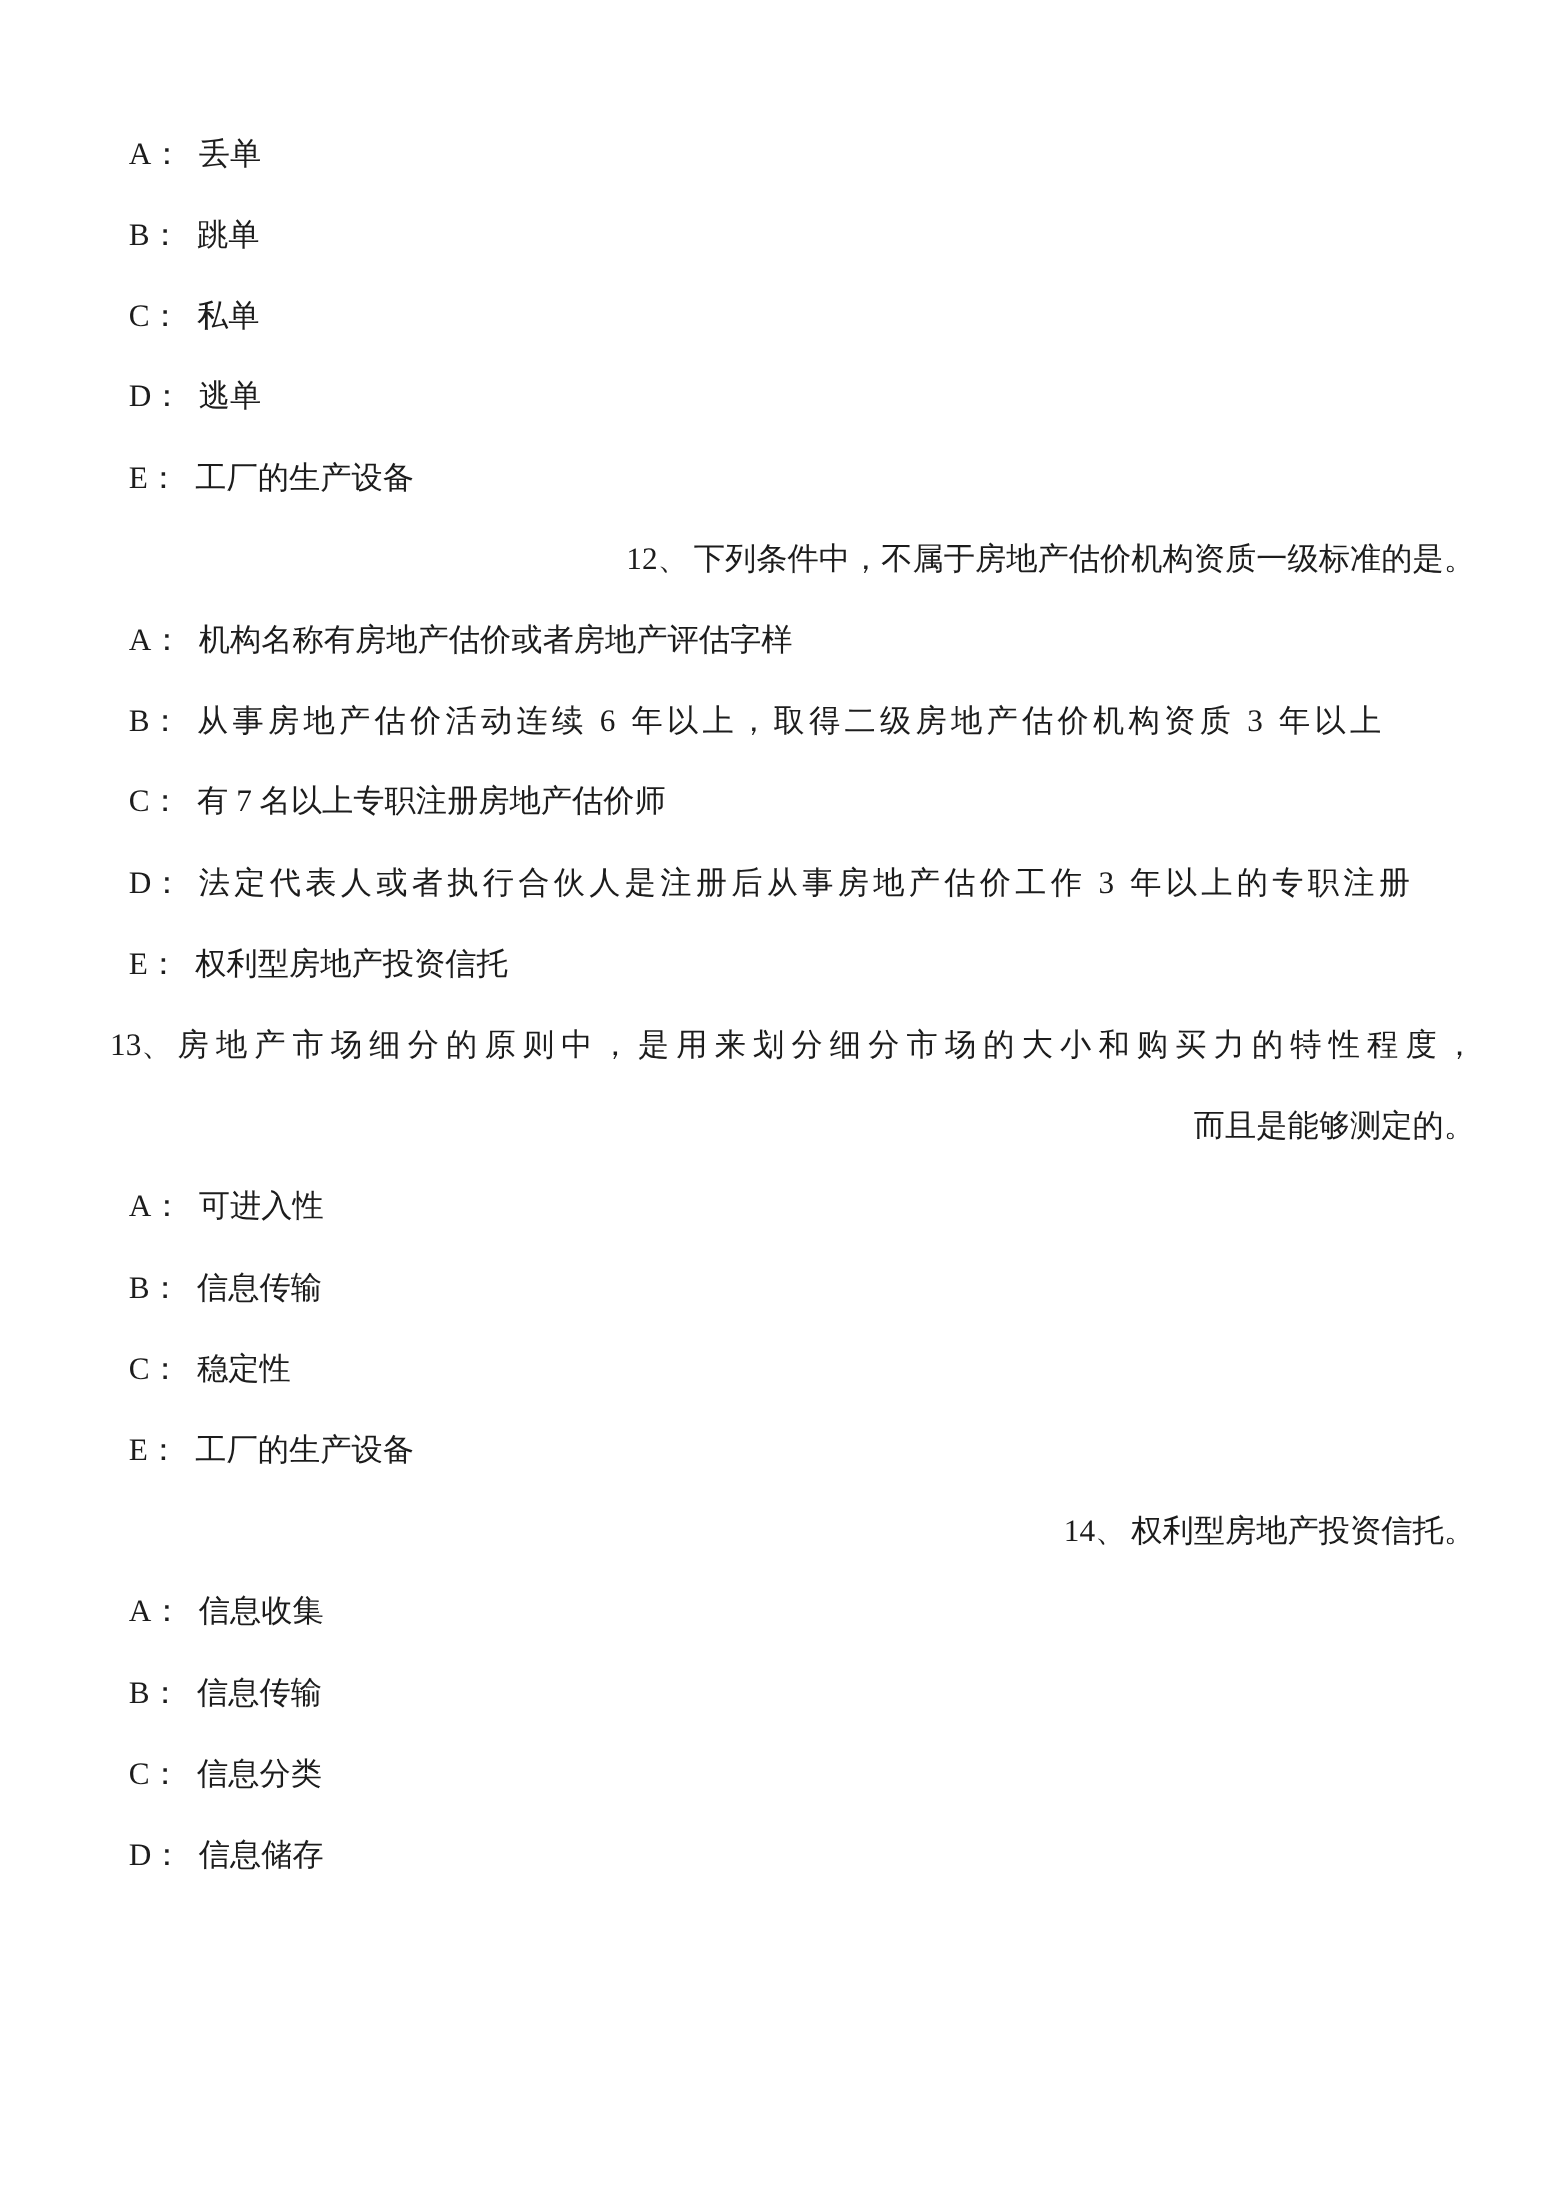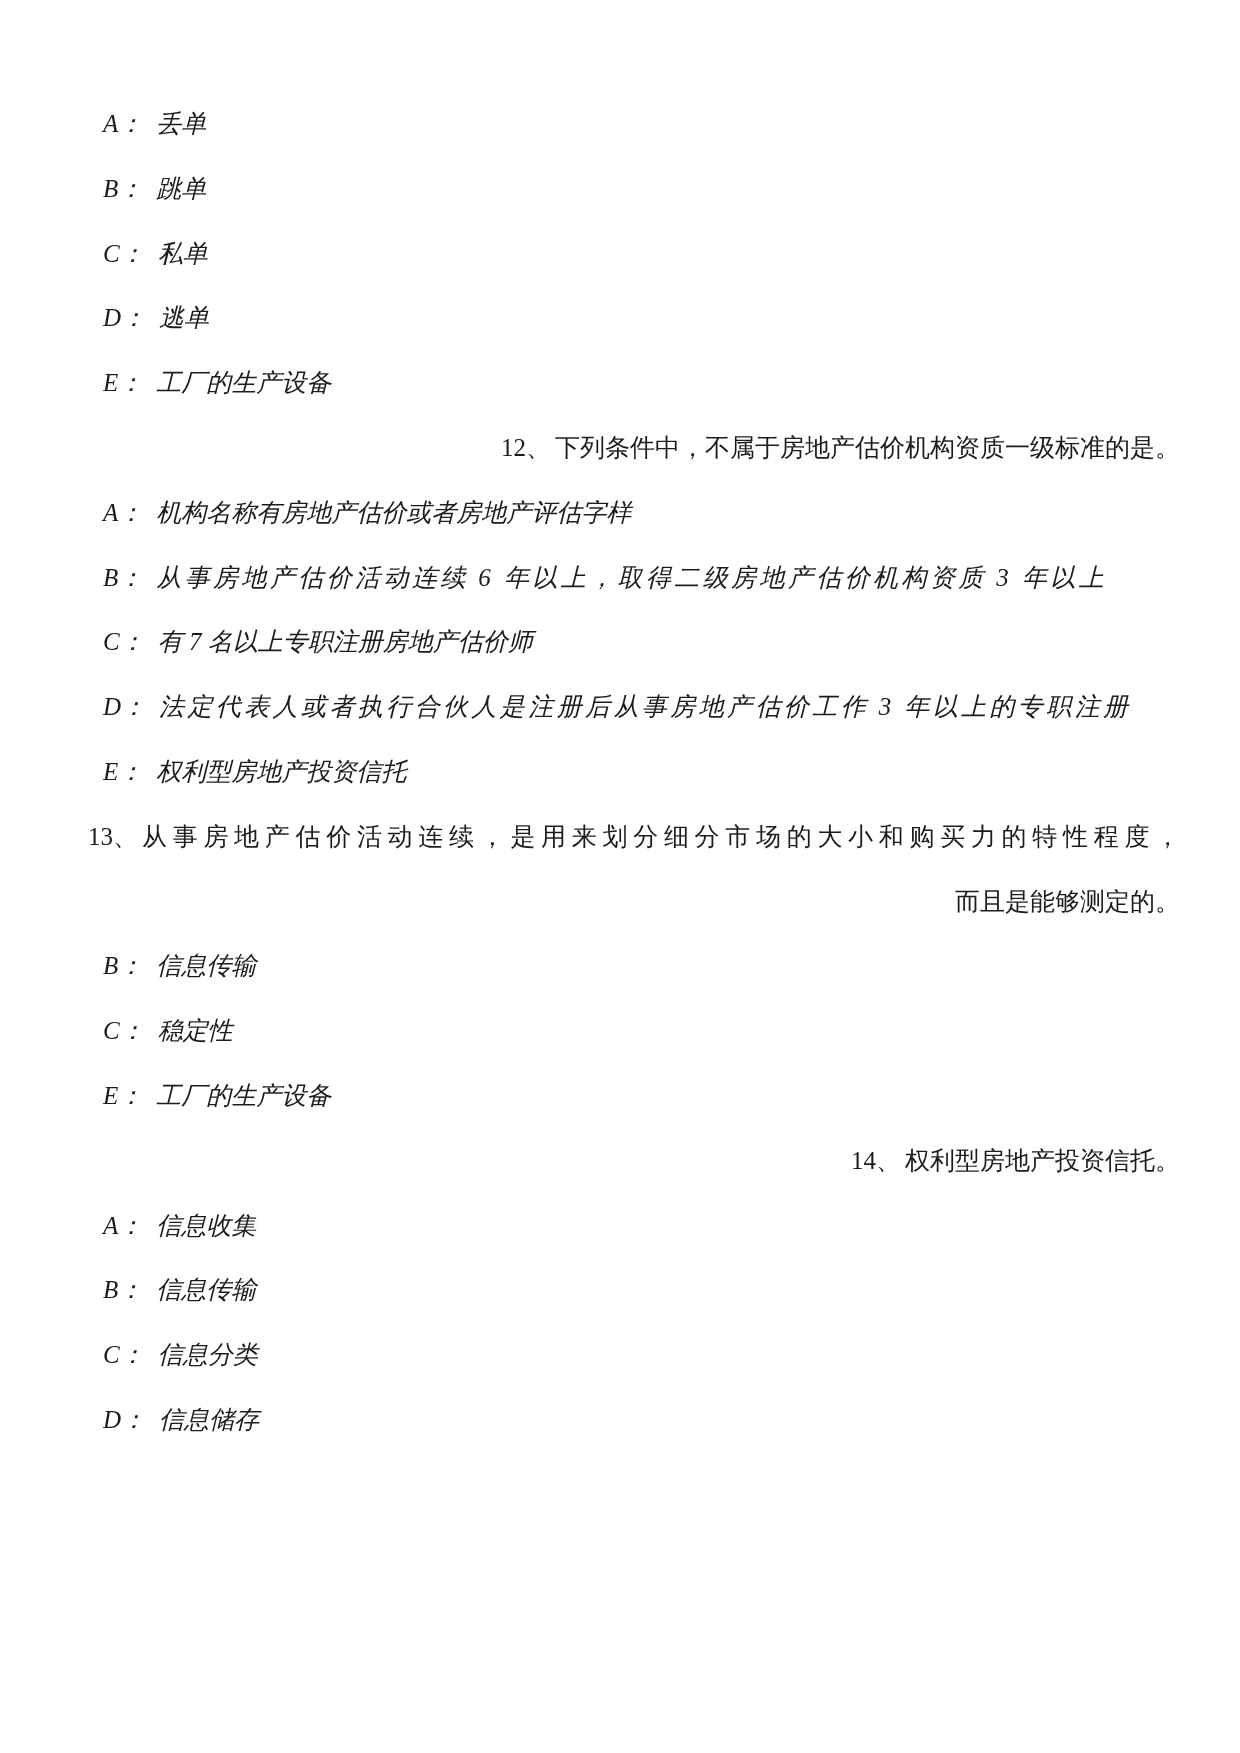--- a/index.html
+++ b/index.html
@@ -13,21 +13,21 @@
   }
   #doc {
     padding: 92px 60px 0 88px;
   }
   .line {
     margin: 0;
     font-size: 25px;
     line-height: 64.8px;
     white-space: pre;
   }
-  .opt-line { padding-left: 15px; font-style: italic; }
+  .opt-line { padding-left: 15px; }
   .q-line, .cont-line { padding-left: 0; text-align: right; }
   .q-prefix { margin-right: 4px; }
   .opt-prefix { margin-right: 13px; }
   .stretch-1 { letter-spacing: 3.4px; }
   .stretch-2 { letter-spacing: 5.7px; }
 </style>
 </head>
 <body>
 
 <main>
@@ -36,22 +36,23 @@
       <p class="line opt-line"><span class="opt-prefix">B：</span><span class="txt">跳单</span></p>
       <p class="line opt-line"><span class="opt-prefix">C：</span><span class="txt">私单</span></p>
       <p class="line opt-line"><span class="opt-prefix">D：</span><span class="txt">逃单</span></p>
       <p class="line opt-line"><span class="opt-prefix">E：</span><span class="txt">工厂的生产设备</span></p>
       <p class="line q-line"><span class="q-prefix">12、</span><span class="txt">下列条件中，不属于房地产估价机构资质一级标准的是。</span></p>
       <p class="line opt-line"><span class="opt-prefix">A：</span><span class="txt">机构名称有房地产估价或者房地产评估字样</span></p>
       <p class="line opt-line"><span class="opt-prefix">B：</span><span class="txt stretch-1">从事房地产估价活动连续 6 年以上，取得二级房地产估价机构资质 3 年以上</span></p>
       <p class="line opt-line"><span class="opt-prefix">C：</span><span class="txt">有 7 名以上专职注册房地产估价师</span></p>
       <p class="line opt-line"><span class="opt-prefix">D：</span><span class="txt stretch-1">法定代表人或者执行合伙人是注册后从事房地产估价工作 3 年以上的专职注册</span></p>
       <p class="line opt-line"><span class="opt-prefix">E：</span><span class="txt">权利型房地产投资信托</span></p>
-      <p class="line q-line"><span class="q-prefix">13、</span><span class="txt stretch-2">从事房地产估价活动连续，是用来划分细分市场的大小和购买力的特性程度，</span></p>
+      <p class="line q-line"><span class="q-prefix">13、</span><span class="txt stretch-2">房地产市场细分的原则中，是用来划分细分市场的大小和购买力的特性程度，</span></p>
       <p class="line cont-line"><span class="txt">而且是能够测定的。</span></p>
+      <p class="line opt-line"><span class="opt-prefix">A：</span><span class="txt">可进入性</span></p>
       <p class="line opt-line"><span class="opt-prefix">B：</span><span class="txt">信息传输</span></p>
       <p class="line opt-line"><span class="opt-prefix">C：</span><span class="txt">稳定性</span></p>
       <p class="line opt-line"><span class="opt-prefix">E：</span><span class="txt">工厂的生产设备</span></p>
       <p class="line q-line"><span class="q-prefix">14、</span><span class="txt">权利型房地产投资信托。</span></p>
       <p class="line opt-line"><span class="opt-prefix">A：</span><span class="txt">信息收集</span></p>
       <p class="line opt-line"><span class="opt-prefix">B：</span><span class="txt">信息传输</span></p>
       <p class="line opt-line"><span class="opt-prefix">C：</span><span class="txt">信息分类</span></p>
       <p class="line opt-line"><span class="opt-prefix">D：</span><span class="txt">信息储存</span></p>
     </section>
 </main>

